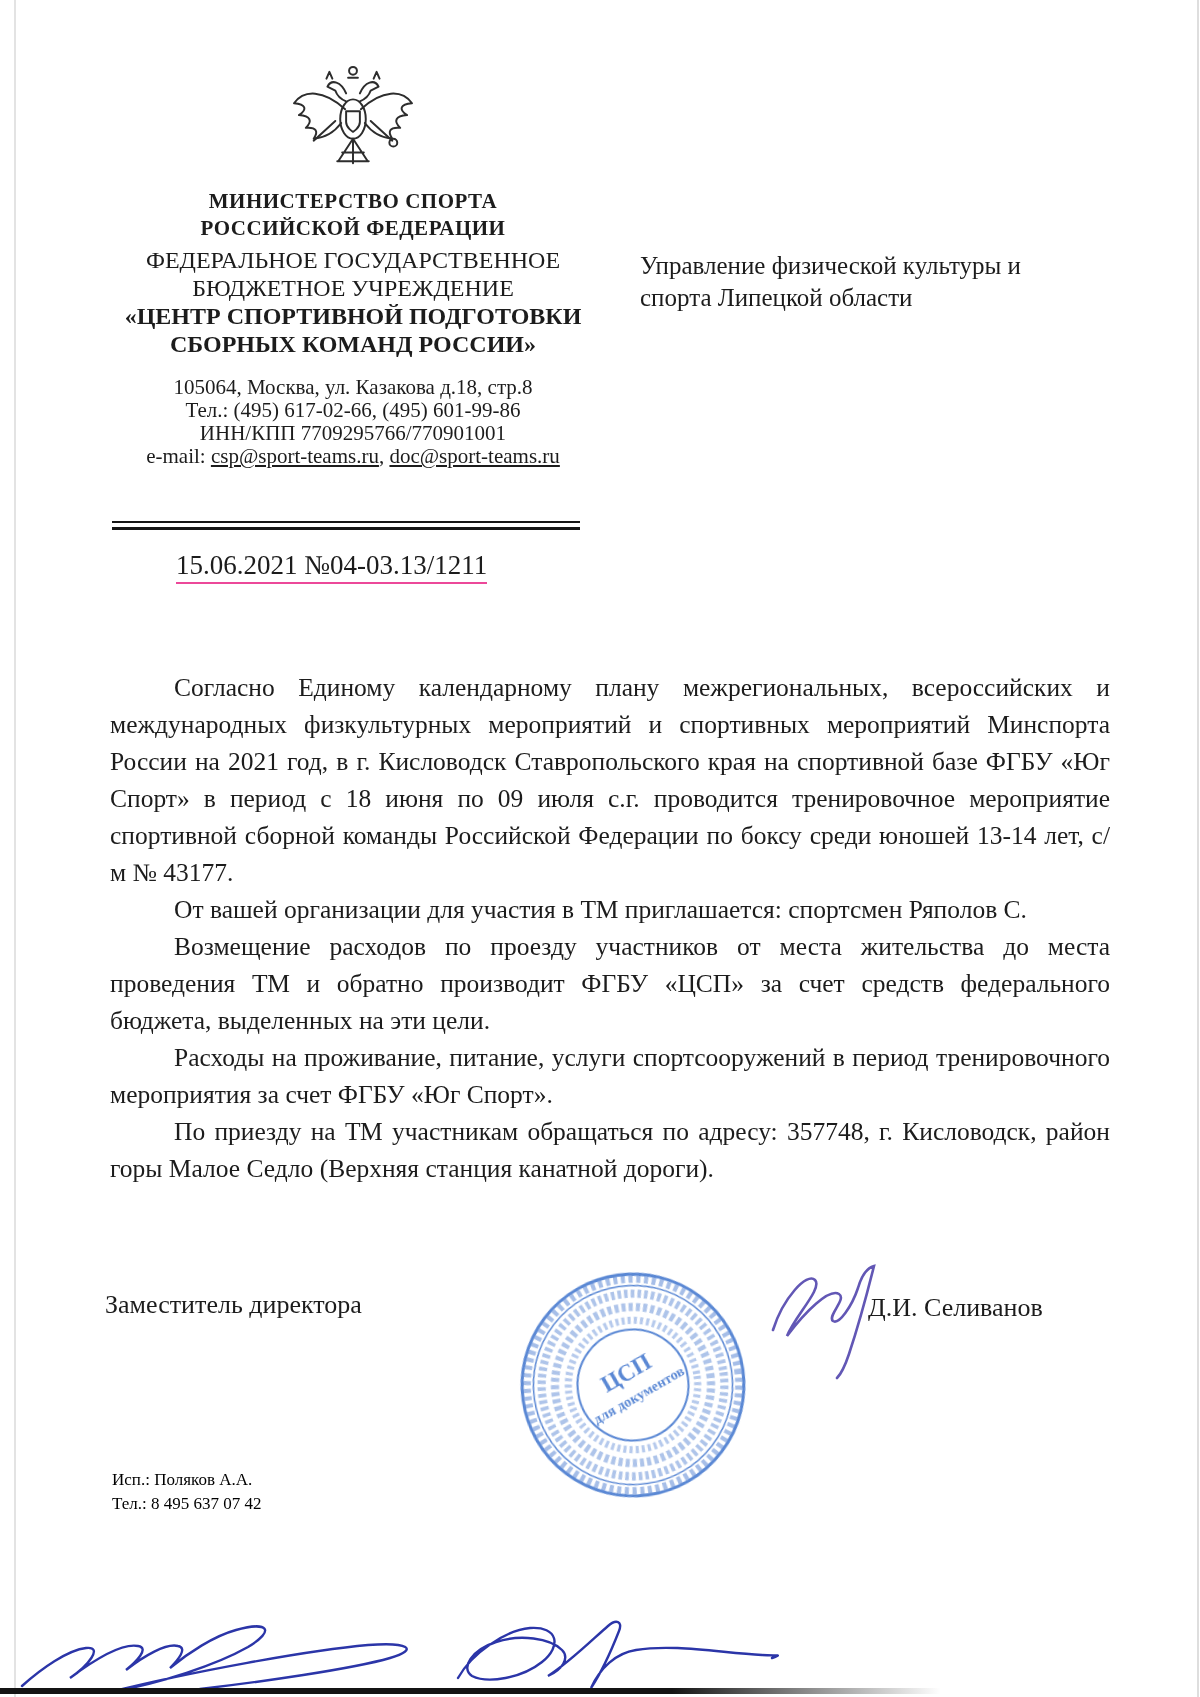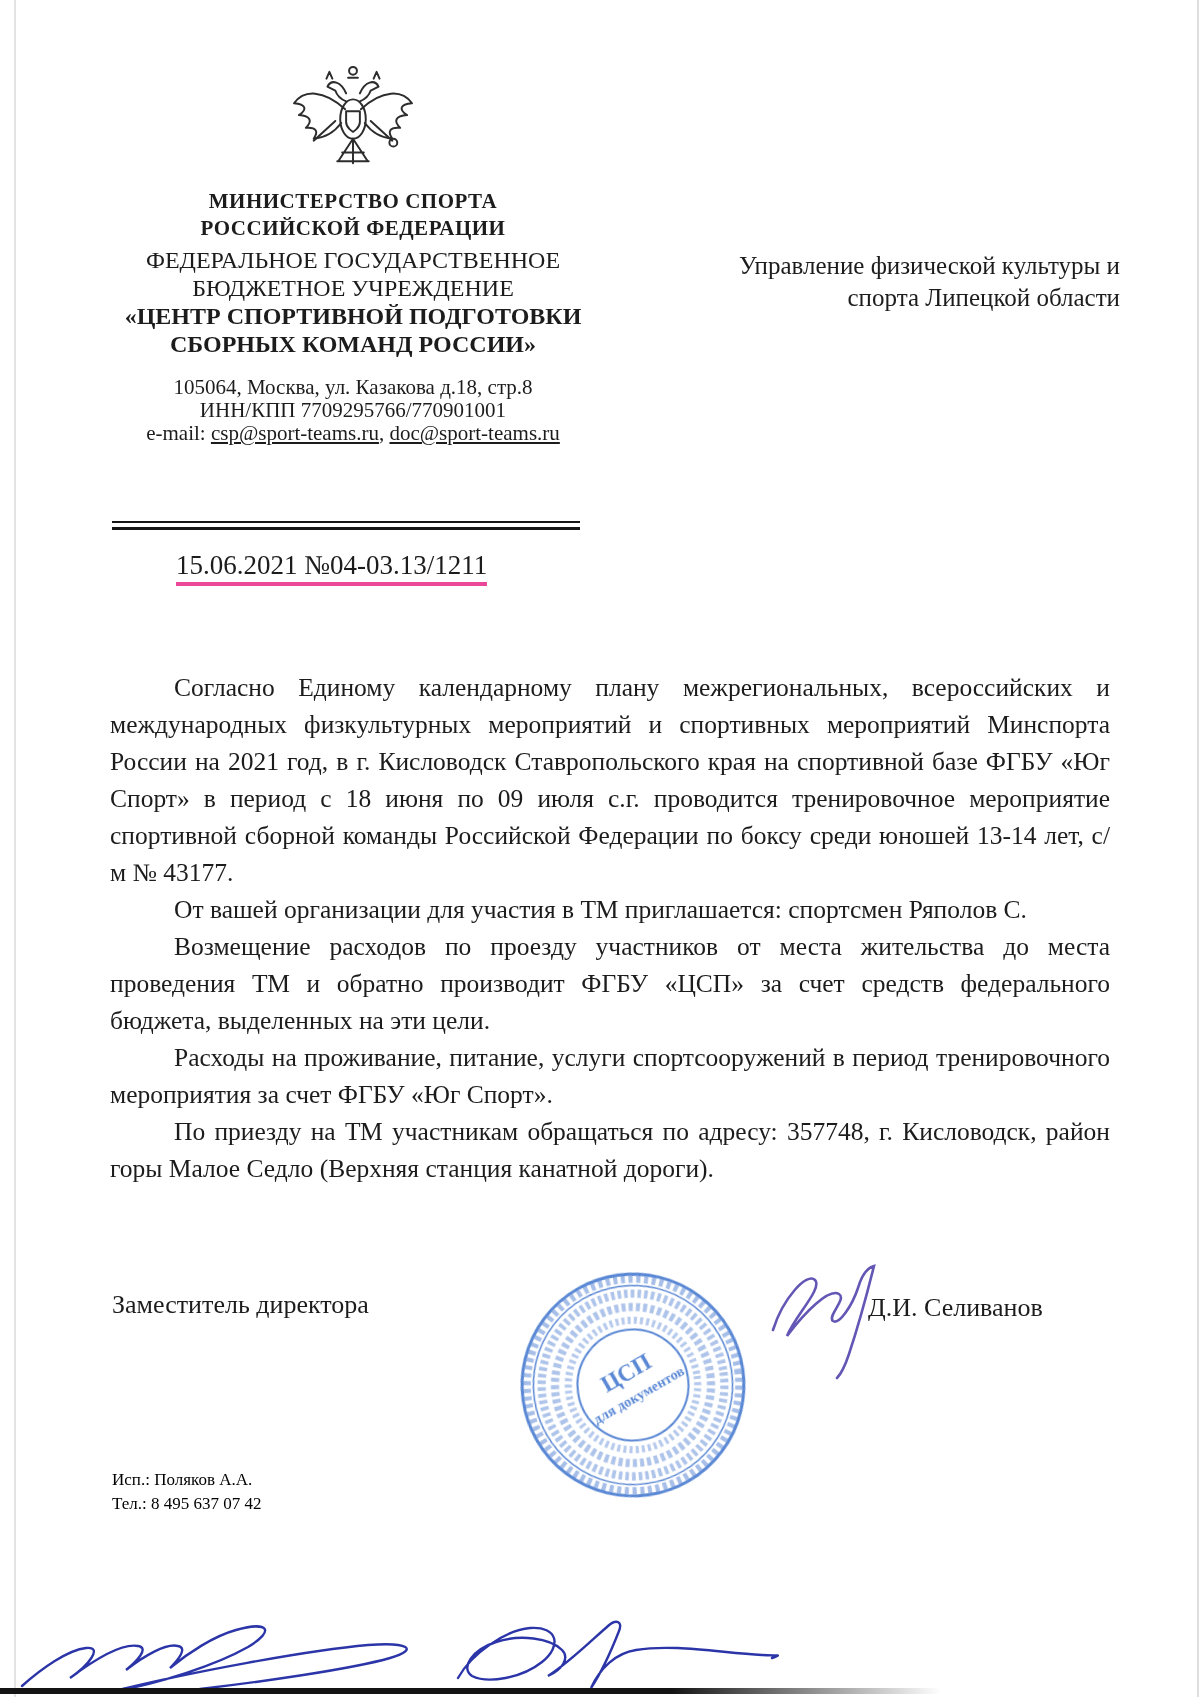--- a/index.html
+++ b/index.html
@@ -13,35 +13,35 @@
   .edge-line-right{position:absolute;left:1197px;top:0;width:2px;height:100%;background:#dedede;}
 
   
   .lh-left{position:absolute;left:112px;top:62px;width:482px;text-align:center;}
   .coat-of-arms{display:block;margin:0 auto 8px auto;}
   .ministry{font-weight:bold;font-size:21px;line-height:27px;letter-spacing:.5px;}
   .org{margin-top:4px;font-size:24px;line-height:28px;}
   .org .b{font-weight:bold;}
   .contacts{margin-top:18px;font-size:21px;line-height:23px;}
   .contacts .u{text-decoration:underline;}
-  .lh-right{position:absolute;left:640px;top:250px;width:480px;text-align:right;font-size:25px;line-height:32px;}
+  .lh-right{position:absolute;left:640px;top:250px;width:480px;text-align:left;font-size:25px;line-height:32px;}
 
   .double-rule{position:absolute;left:112px;top:521px;width:468px;height:4px;
     border-top:2px solid #161616;border-bottom:3px solid #161616;}
 
   .ref-line{position:absolute;left:176px;top:550px;font-size:27px;}
-  .ref-line span{border-bottom:4px solid #ec4899;padding-bottom:2px;}
+  .ref-line span{border-bottom:2px solid #ec4899;padding-bottom:2px;}
 
   
   .body-text{position:absolute;left:110px;top:638px;width:1000px;margin-top:31px;}
   .body-text p{margin:0;font-size:25.5px;line-height:37px;text-align:justify;
     text-align-last:left;text-indent:64px;}
 
   
-  .sig-title{position:absolute;left:112px;top:1290px;font-size:26px;white-space:nowrap;}
+  .sig-title{position:absolute;left:105px;top:1290px;font-size:26px;white-space:nowrap;}
   .sig-name{position:absolute;left:868px;top:1293px;font-size:26px;white-space:nowrap;}
   .stamp{position:absolute;left:518px;top:1270px;width:230px;height:230px;transform:rotate(-8deg);opacity:.9;}
   .dir-sign{position:absolute;left:755px;top:1258px;width:160px;height:140px;}
 
   .footer-exec{position:absolute;left:112px;top:1468px;font-size:17px;line-height:24px;color:#000000;}
 
   .bottom-signs{position:absolute;left:10px;top:1598px;width:790px;height:95px;}
   .scan-bottom-line{position:absolute;left:0;top:1688px;width:960px;height:6px;
     background:linear-gradient(to right,#141414 0%,#141414 70%,rgba(20,20,20,0) 98%);}
 </style>
@@ -74,20 +74,21 @@
       <div>РОССИЙСКОЙ ФЕДЕРАЦИИ</div>
     </div>
     <div class="org">
       <div>ФЕДЕРАЛЬНОЕ ГОСУДАРСТВЕННОЕ</div>
       <div>БЮДЖЕТНОЕ УЧРЕЖДЕНИЕ</div>
       <div class="b">«ЦЕНТР СПОРТИВНОЙ ПОДГОТОВКИ</div>
       <div class="b">СБОРНЫХ КОМАНД РОССИИ»</div>
     </div>
     <div class="contacts">
       <div>105064, Москва, ул. Казакова д.18, стр.8</div>
+      <div>Тел.: (495) 617-02-66, (495) 601-99-86</div>
       <div>ИНН/КПП 7709295766/770901001</div>
       <div><span>e-mail: </span><span class="u">csp@sport-teams.ru</span><span>, </span><span class="u">doc@sport-teams.ru</span></div>
     </div>
   </div>
 
   <div class="lh-right">
     <div>Управление физической культуры и</div>
     <div>спорта Липецкой области</div>
   </div>
 

